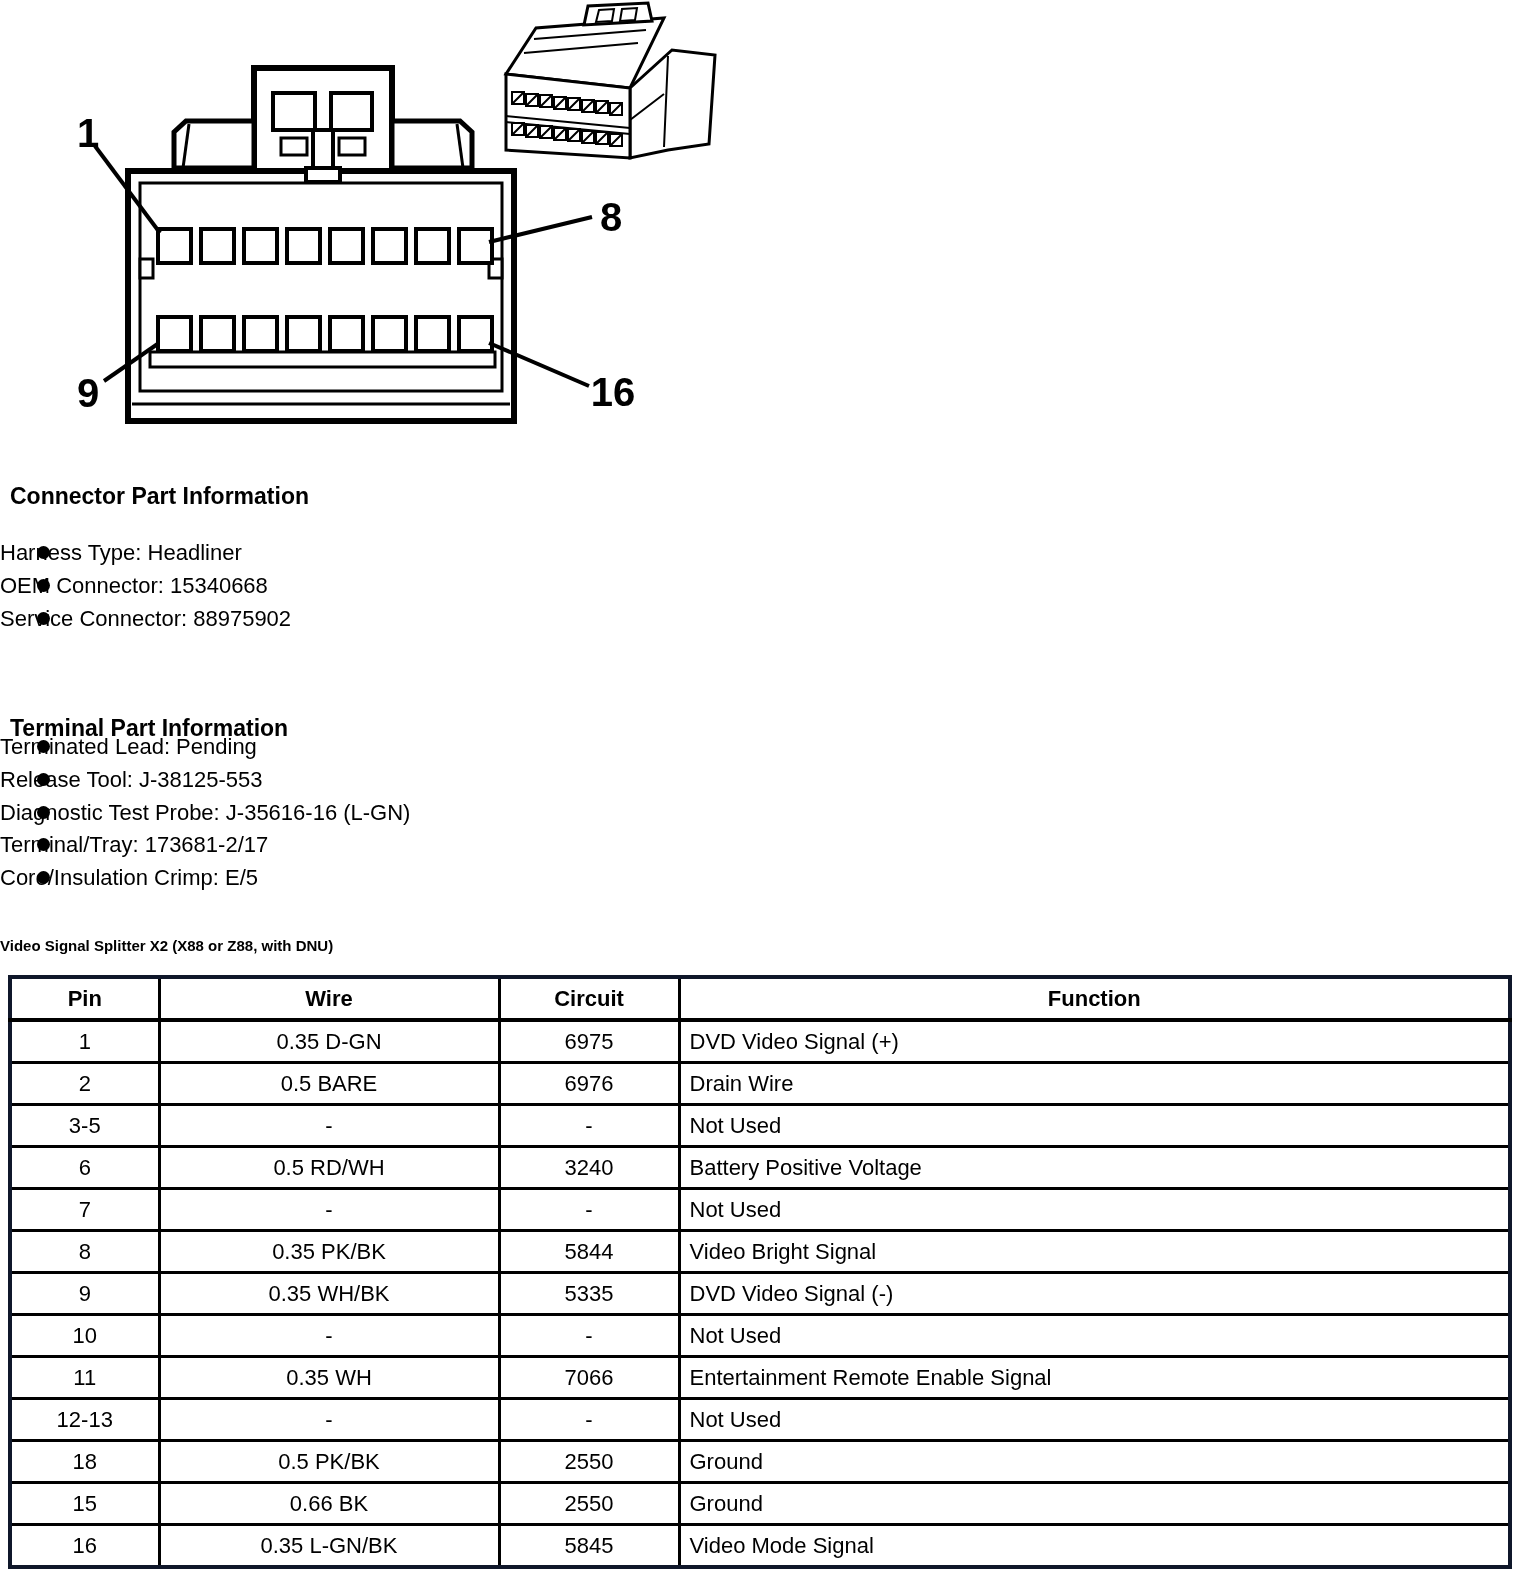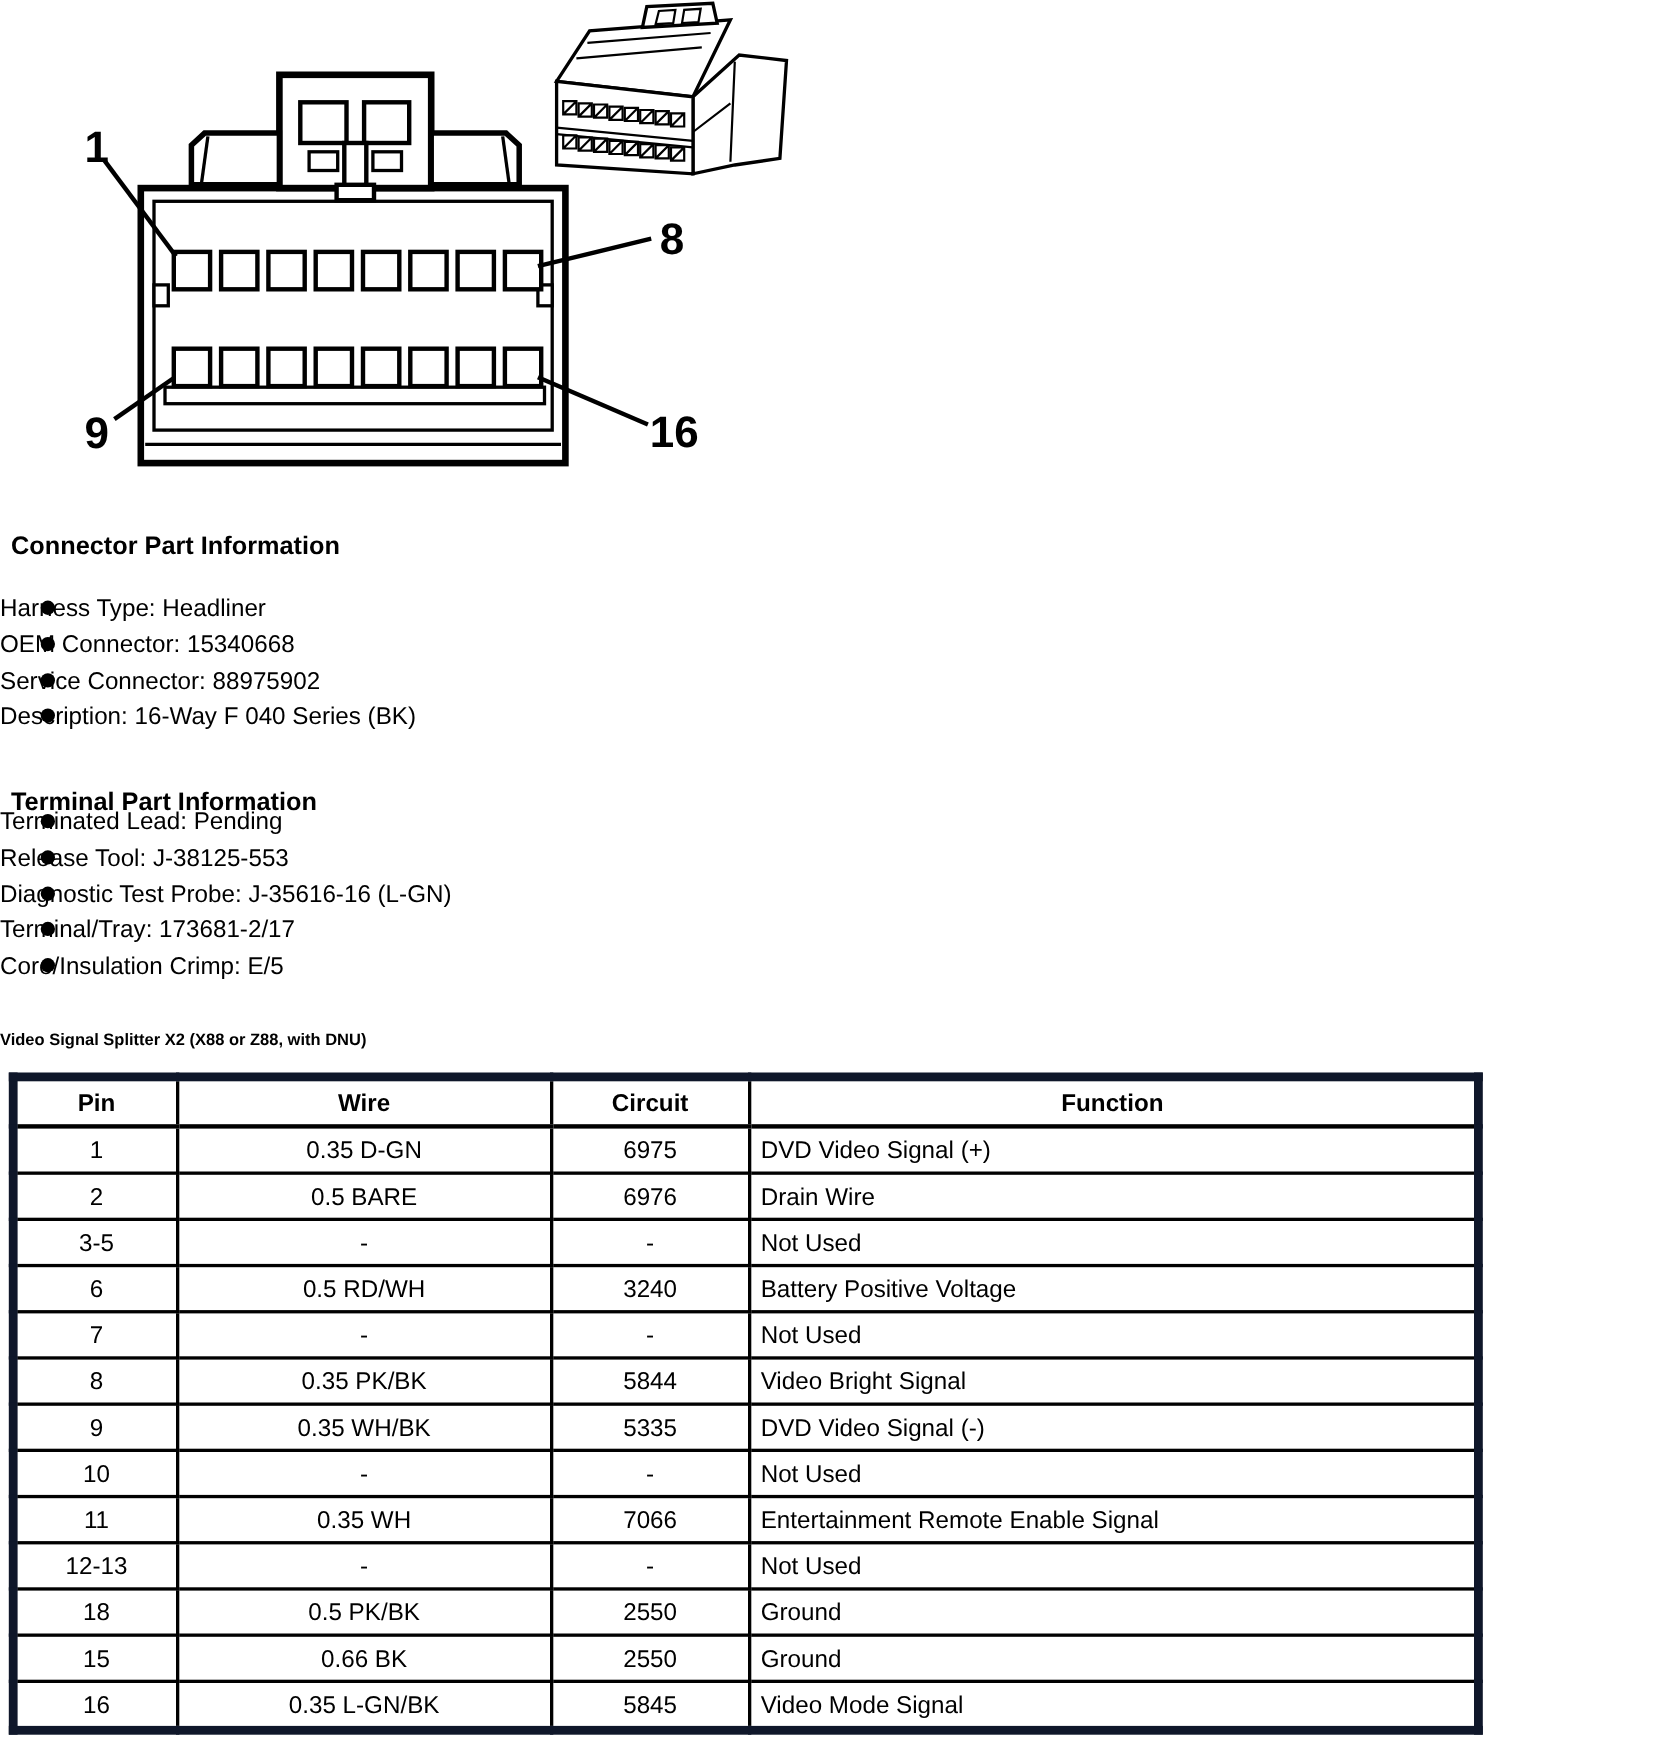--- a/index.html
+++ b/index.html
@@ -20,22 +20,22 @@
   }
   .bullet-list li::before{
     content:"";position:absolute;left:37px;top:6px;width:13px;height:13px;
     background:#000;border-radius:50%;
   }
   .table-title{
     position:absolute;left:0;top:937px;width:1232px;
     font-size:15px;font-weight:700;margin:0;
   }
   table.pinout{
-    position:absolute;left:8px;top:975px;width:1340px;
-    border-collapse:collapse;border:8px solid #0f172a;table-layout:fixed;
+    position:absolute;left:8px;top:975px;width:1504px;
+    border-collapse:collapse;border:4px solid #0f172a;table-layout:fixed;
   }
   table.pinout th{
     border:3px solid #000;border-bottom:4px solid #000;
     font-size:22px;font-weight:700;height:39px;padding:0;text-align:center;
   }
   table.pinout td{
     border:3px solid #000;font-size:22px;height:39px;padding:0;
     overflow:hidden;white-space:nowrap;
   }
   td.c0,td.c1,td.c2{text-align:center;}
@@ -138,21 +138,20 @@
       <text x="88" y="407">9</text>
       <text x="613" y="406">16</text>
     </g>
   </svg>
 
   <h2 class="sect-heading" id="h-connector">Connector Part Information</h2>
   <ul class="bullet-list" id="list-connector">
     <li>Harness Type: Headliner</li>
     <li>OEM Connector: 15340668</li>
     <li>Service Connector: 88975902</li>
-    <li>Description: 16-Way F 040 Series (BK)</li>
   </ul>
 
   <h2 class="sect-heading" id="h-terminal">Terminal Part Information</h2>
   <ul class="bullet-list" id="list-terminal">
     <li>Terminated Lead: Pending</li>
     <li>Release Tool: J-38125-553</li>
     <li>Diagnostic Test Probe: J-35616-16 (L-GN)</li>
     <li>Terminal/Tray: 173681-2/17</li>
     <li>Core/Insulation Crimp: E/5</li>
   </ul>

